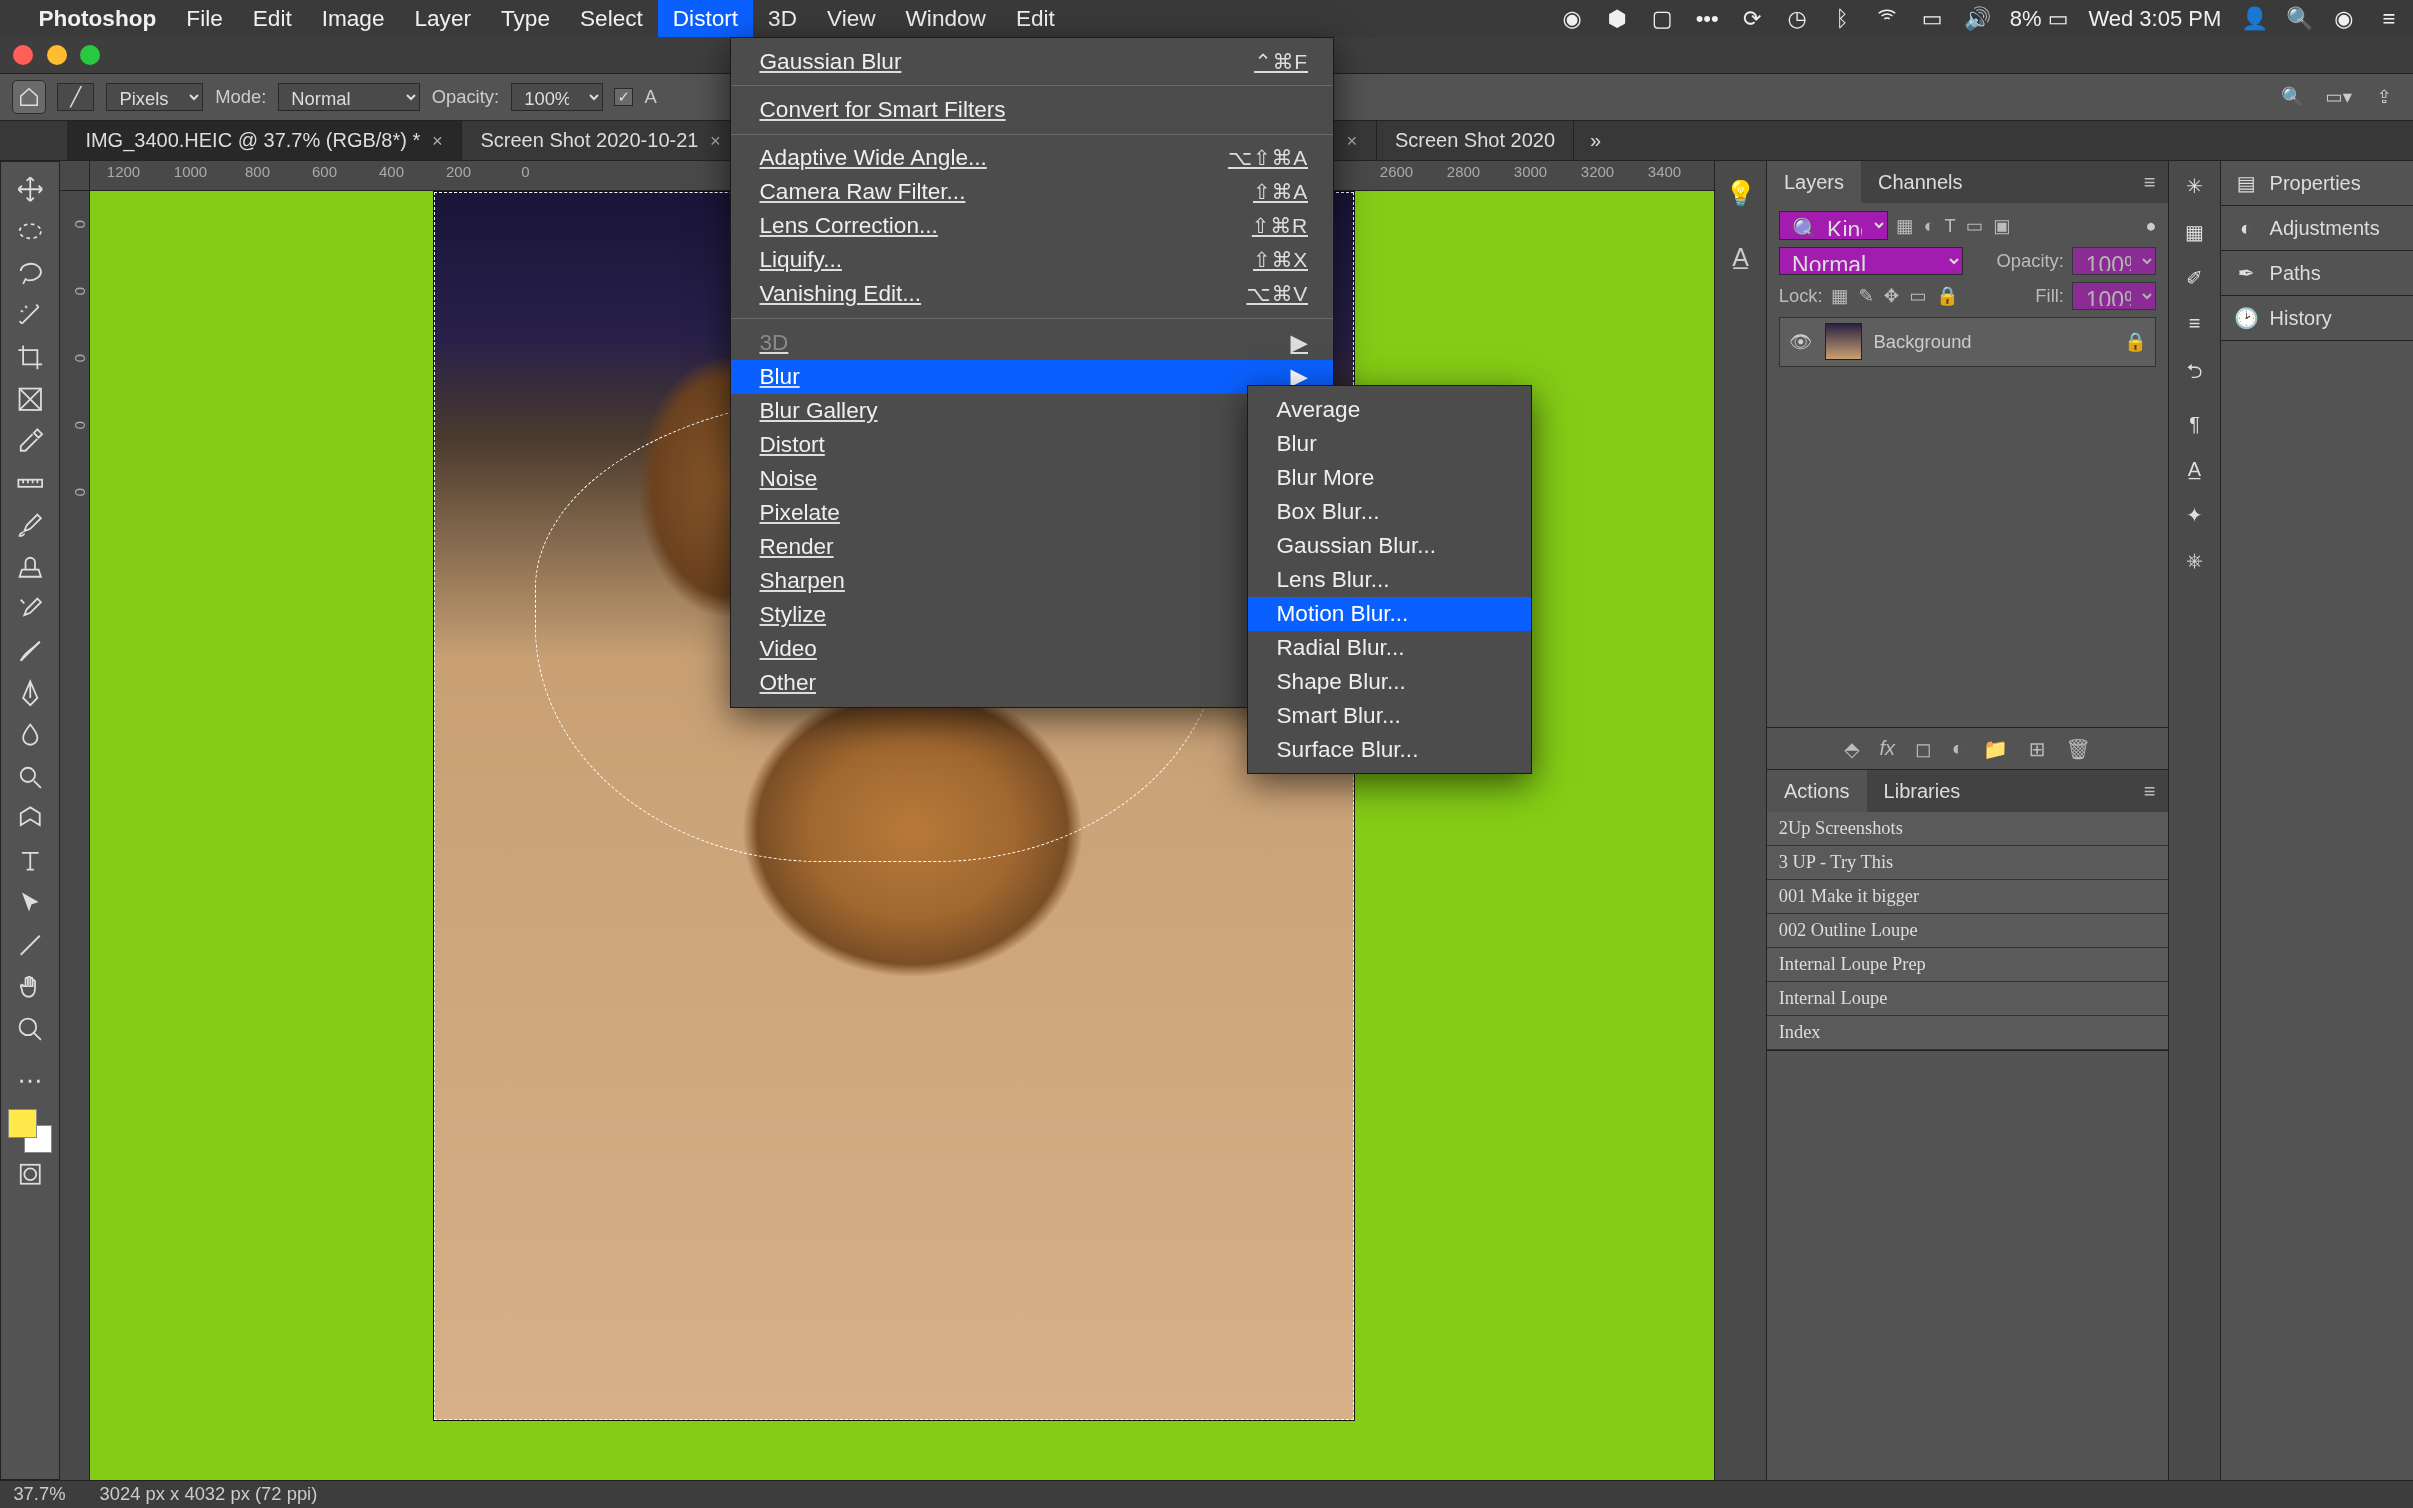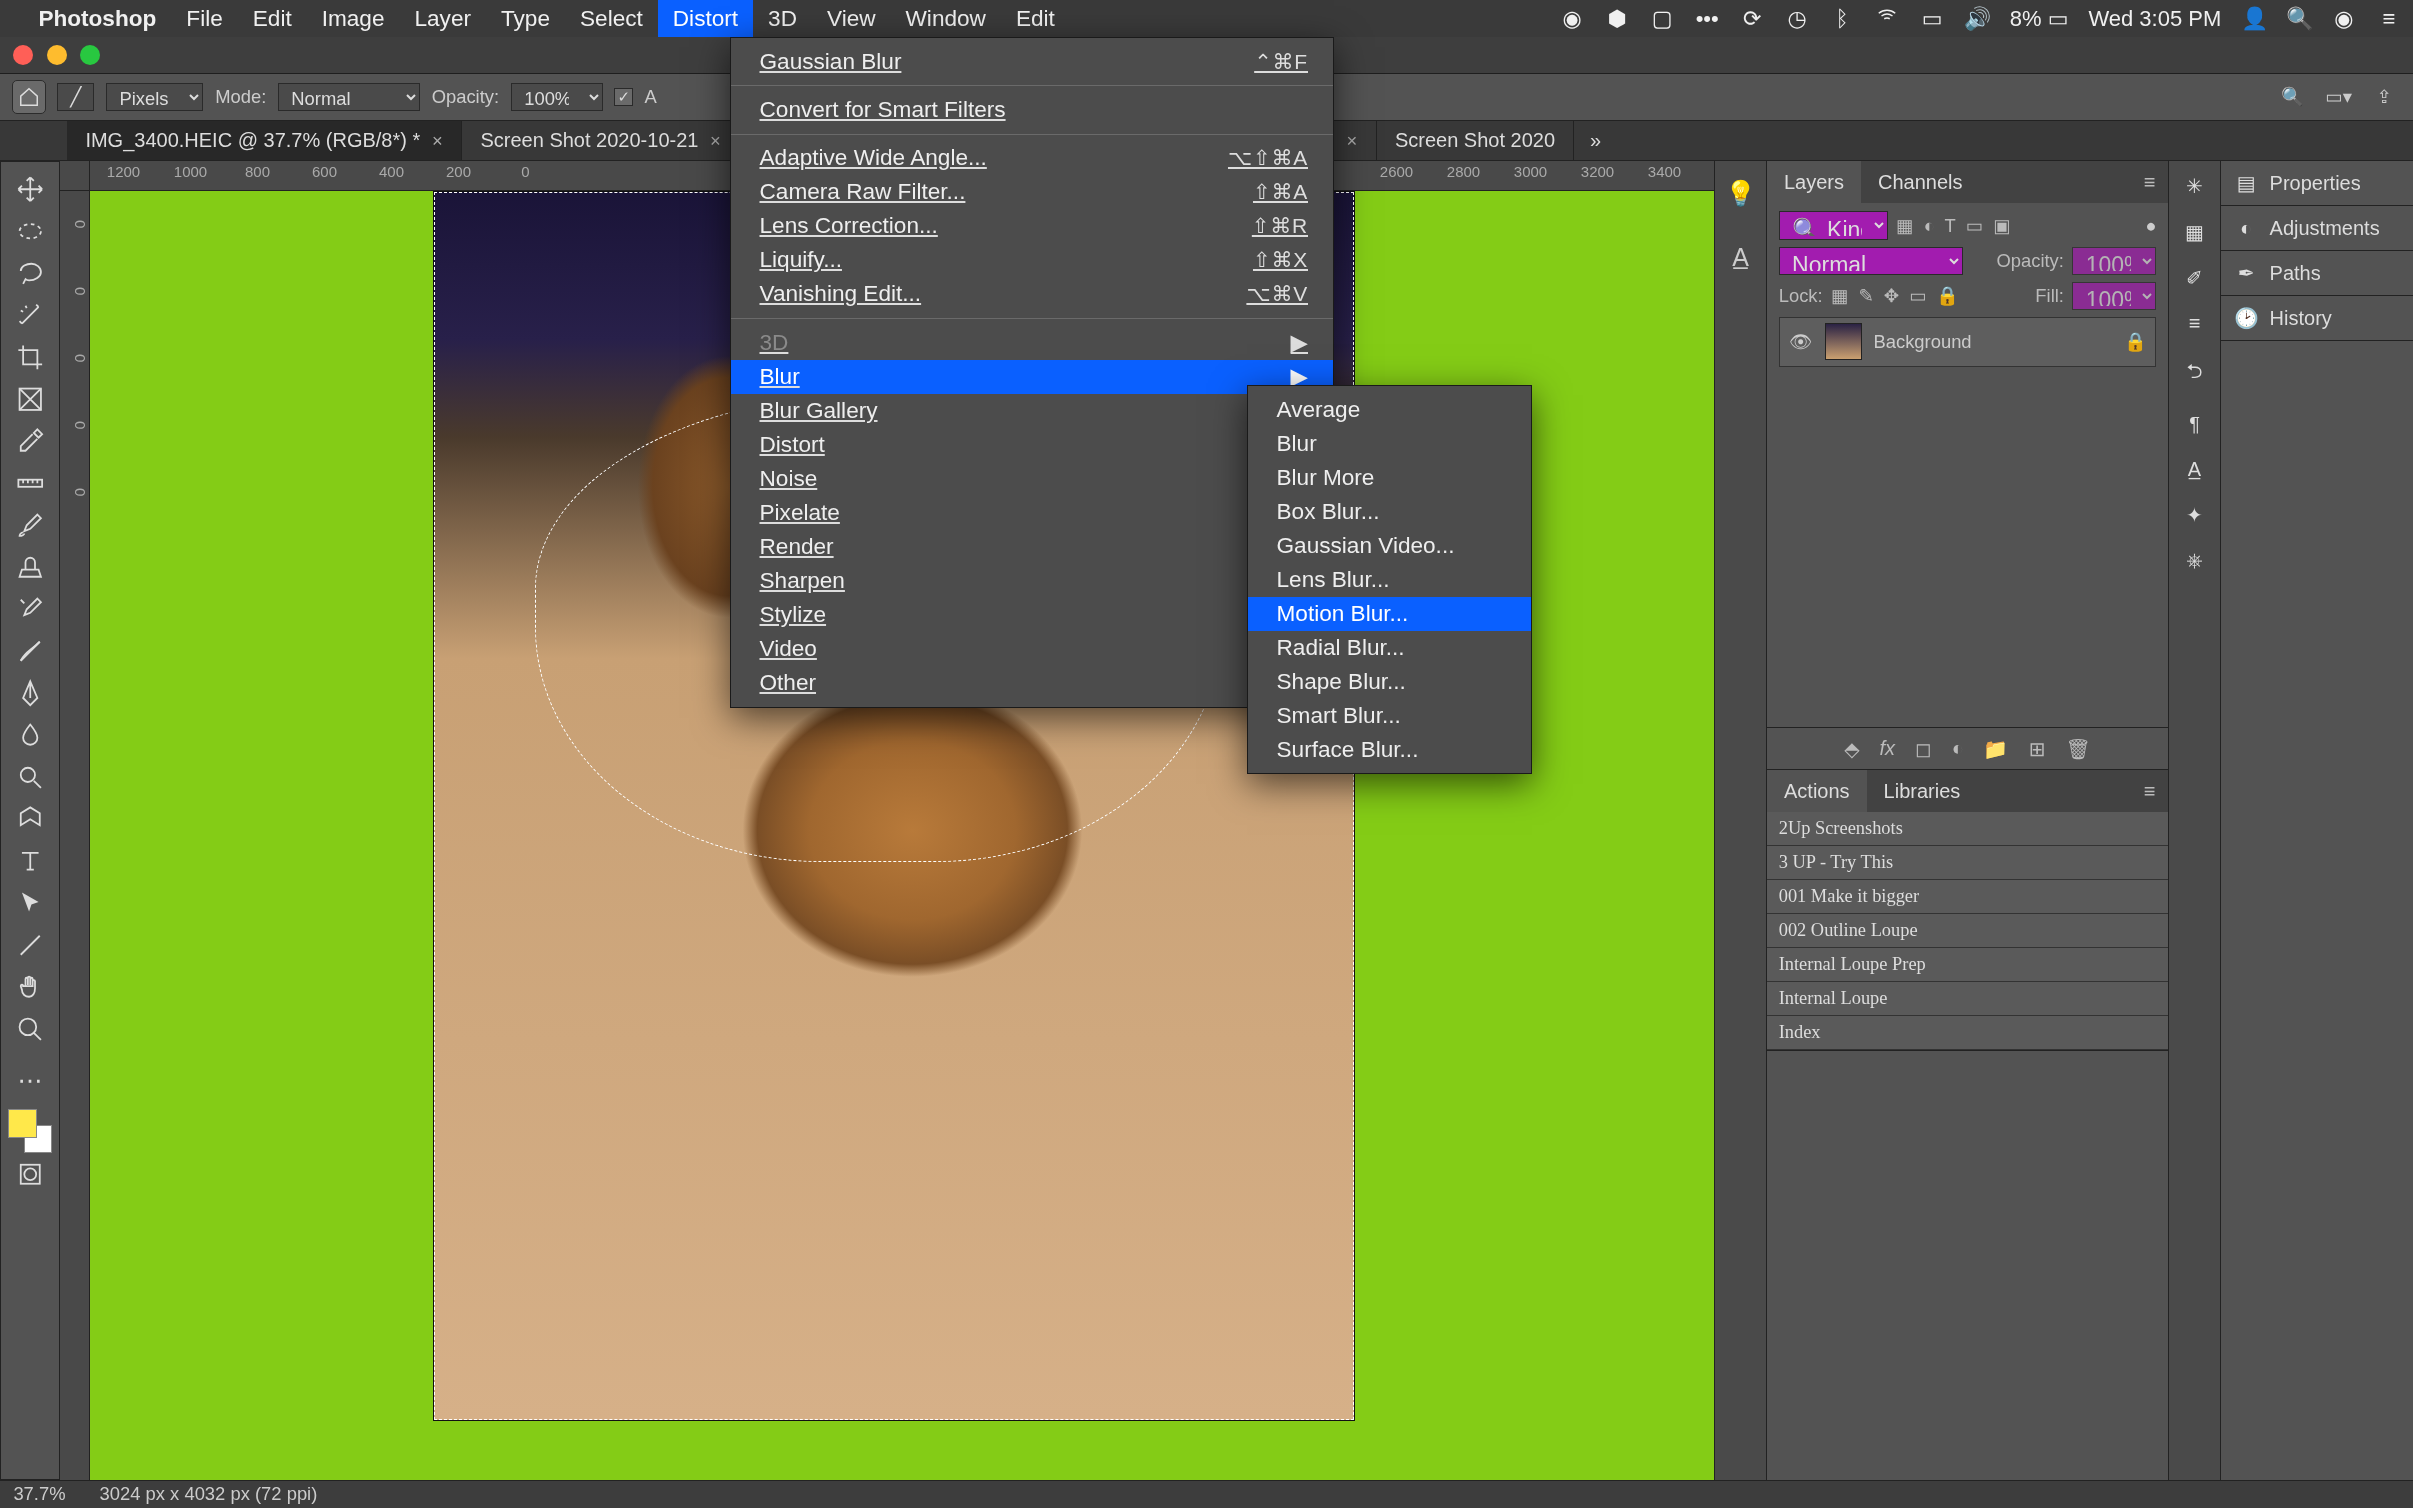--- a/index.html
+++ b/index.html
@@ -567,21 +567,21 @@
       <span>Other</span>
       <span class="sub">▶</span>
     </div>
 </div>
 
 <div class="menu" id="blur-submenu">
   <div class="mrow">Average</div>
   <div class="mrow">Blur</div>
   <div class="mrow">Blur More</div>
   <div class="mrow">Box Blur...</div>
-  <div class="mrow">Gaussian Video...</div>
+  <div class="mrow">Gaussian Blur...</div>
   <div class="mrow">Lens Blur...</div>
   <div class="mrow hi">Motion Blur...</div>
   <div class="mrow">Radial Blur...</div>
   <div class="mrow">Shape Blur...</div>
   <div class="mrow">Smart Blur...</div>
   <div class="mrow">Surface Blur...</div>
 </div>
 
 
 </body></html>

